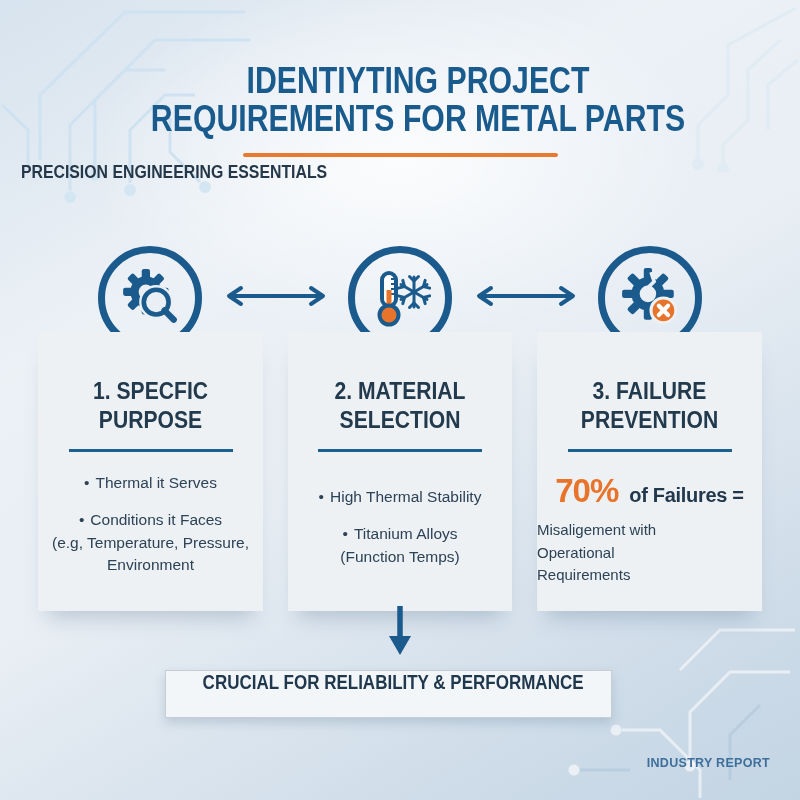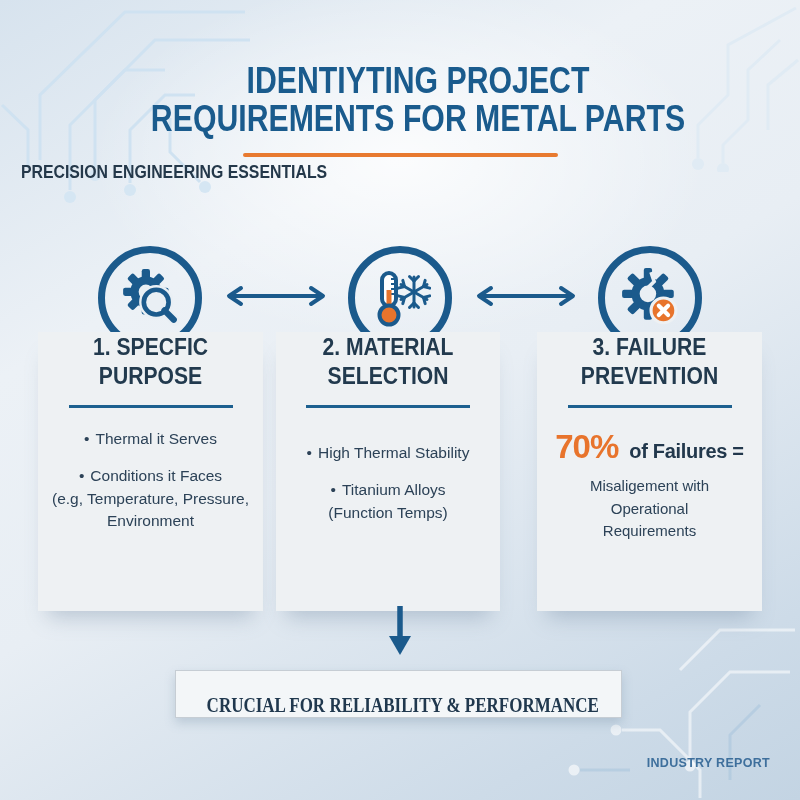--- a/index.html
+++ b/index.html
@@ -22,40 +22,40 @@
   .subtitle span{display:inline-block;transform:scaleX(.88);}
   
   .icon-circle{position:absolute;top:246px;width:104px;height:104px;box-sizing:border-box;
     border:7px solid #1b5a8c;border-radius:50%;display:flex;align-items:center;justify-content:center;}
   #ic1{left:98px;} #ic2{left:348px;} #ic3{left:598px;}
   .arrow-h{position:absolute;top:285px;}
   #ah1{left:220px;} #ah2{left:470px;}
   
   .card{position:absolute;top:332px;height:279px;background:#eef1f3;
     box-shadow:0 16px 20px -10px rgba(105,130,156,.38);}
-  #card1{left:38px;width:225px;} #card2{left:276px;width:224px;} #card3{left:537px;width:225px;}
-  .card-head{text-align:center;font-weight:bold;font-size:24px;
+  #card1{left:38px;width:225px;} #card2{left:288px;width:224px;} #card3{left:537px;width:225px;}
+  .card-head{margin-top:44px;text-align:center;font-weight:bold;font-size:24px;
     line-height:29px;color:#223a4e;}
   .card-head span{display:block;transform:scaleX(.88);}
   .card-divider{width:164px;height:3px;background:#1c608f;margin:15px auto 0;}
   .bullets{margin-top:20px;text-align:center;font-size:15.5px;color:#2c4257;line-height:1.45;}
   .bullets.roomy{margin-top:34px;}
   .bullet{margin-top:15px;}
   .bullet .dot{margin-right:6px;}
   .sub-line{display:block;}
   
   .stat-line{margin-top:20px;display:flex;align-items:baseline;justify-content:center;gap:11px;}
   .stat-value{font-size:33px;font-weight:bold;color:#e8742c;letter-spacing:-1px;}
   .stat-label{font-size:20px;font-weight:bold;color:#22384c;letter-spacing:-.3px;}
-  .stat-desc{margin-top:9px;text-align:center;font-size:15px;color:#2c4257;line-height:1.5;}
+  .stat-desc{margin-top:9px;text-align:left;font-size:15px;color:#2c4257;line-height:1.5;}
   
   .down-arrow{position:absolute;left:387px;top:603px;}
-  .banner{position:absolute;left:175px;top:670px;width:447px;height:48px;box-sizing:border-box;
+  .banner{position:absolute;left:165px;top:670px;width:447px;height:48px;box-sizing:border-box;
     background:#f3f6f8;border:1px solid #c6cdd4;box-shadow:0 5px 10px rgba(110,135,160,.3);
-    display:flex;align-items:flex-end;justify-content:center;gap:9px;font-family:Liberation Serif, serif;}
+    display:flex;align-items:flex-start;justify-content:center;gap:9px;}
   .banner-label{font-size:20px;font-weight:bold;color:#20384e;white-space:nowrap;}
   .banner-label span{display:inline-block;transform:scaleX(.85);}
   .footer-note{position:absolute;top:756px;right:30px;font-size:12.5px;font-weight:bold;
     color:#3e6f9c;letter-spacing:.3px;}
 </style>
 </head>
 <body>
 
 <div class="canvas">
 

